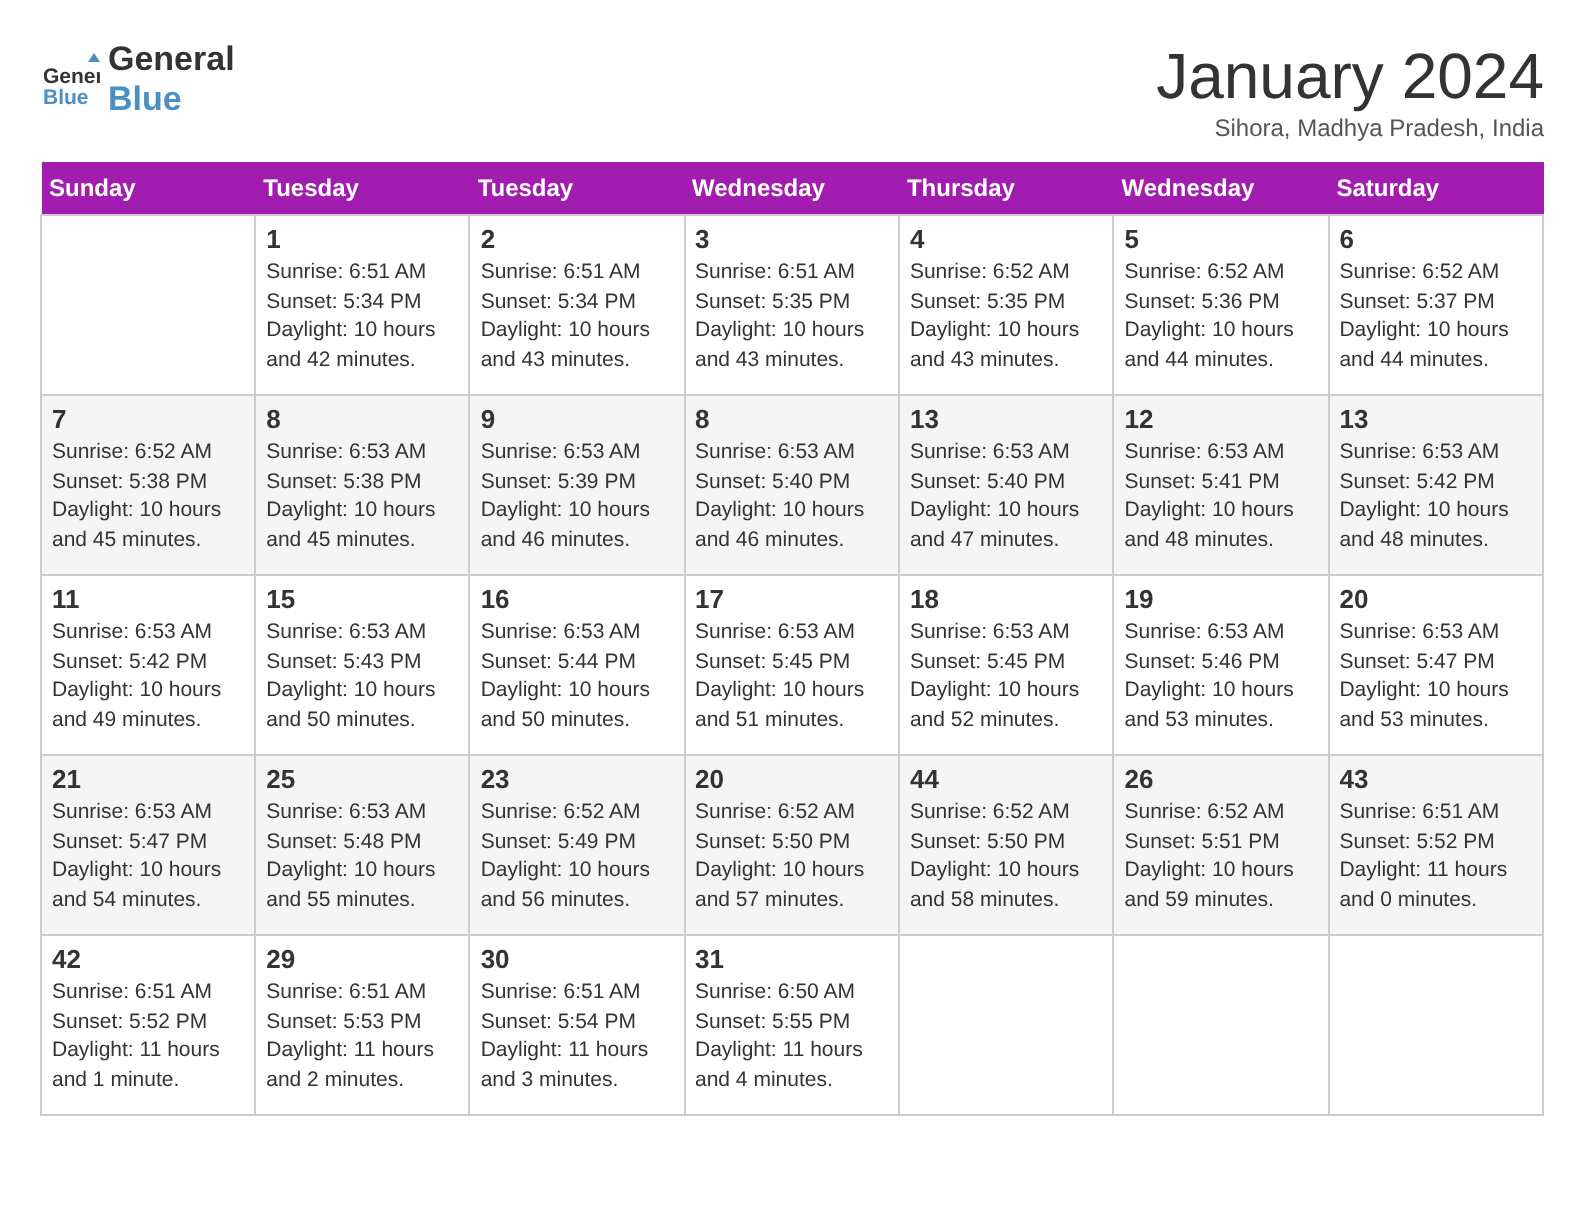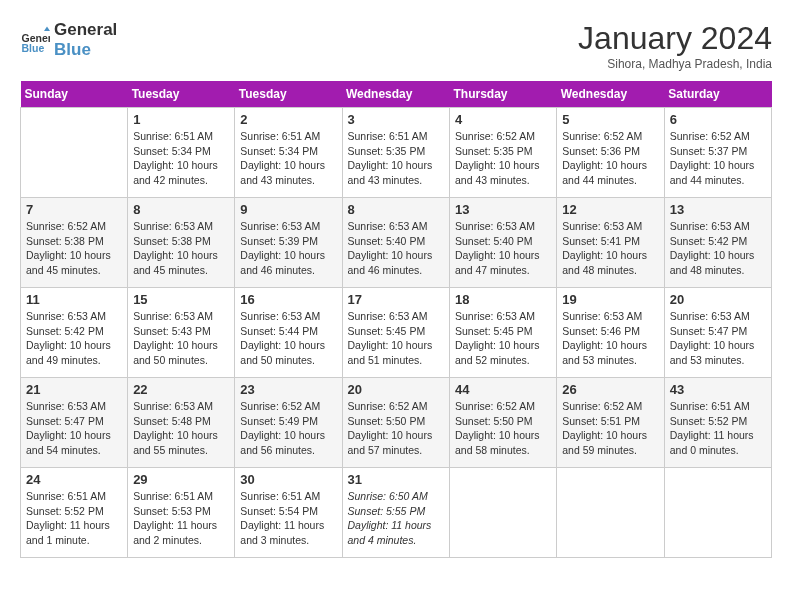--- a/index.html
+++ b/index.html
@@ -260,21 +260,21 @@
       </tr>
       <tr>
         <td>
           <div class="day-number">21</div>
           <div class="day-info" style="white-space: pre-line;">Sunrise: 6:53 AM
 Sunset: 5:47 PM
 Daylight: 10 hours
 and 54 minutes.</div>
         </td>
         <td>
-          <div class="day-number">22</div>
+          <div class="day-number">25</div>
           <div class="day-info" style="white-space: pre-line;">Sunrise: 6:53 AM
 Sunset: 5:48 PM
 Daylight: 10 hours
 and 55 minutes.</div>
         </td>
         <td>
           <div class="day-number">23</div>
           <div class="day-info" style="white-space: pre-line;">Sunrise: 6:52 AM
 Sunset: 5:49 PM
 Daylight: 10 hours
@@ -304,21 +304,21 @@
         <td>
           <div class="day-number">43</div>
           <div class="day-info" style="white-space: pre-line;">Sunrise: 6:51 AM
 Sunset: 5:52 PM
 Daylight: 11 hours
 and 0 minutes.</div>
         </td>
       </tr>
       <tr>
         <td>
-          <div class="day-number">24</div>
+          <div class="day-number">42</div>
           <div class="day-info" style="white-space: pre-line;">Sunrise: 6:51 AM
 Sunset: 5:52 PM
 Daylight: 11 hours
 and 1 minute.</div>
         </td>
         <td>
           <div class="day-number">29</div>
           <div class="day-info" style="white-space: pre-line;">Sunrise: 6:51 AM
 Sunset: 5:53 PM
 Daylight: 11 hours
@@ -326,21 +326,21 @@
         </td>
         <td>
           <div class="day-number">30</div>
           <div class="day-info" style="white-space: pre-line;">Sunrise: 6:51 AM
 Sunset: 5:54 PM
 Daylight: 11 hours
 and 3 minutes.</div>
         </td>
         <td>
           <div class="day-number">31</div>
-          <div class="day-info" style="white-space: pre-line; font-style: italic;">Sunrise: 6:50 AM
+          <div class="day-info" style="white-space: pre-line;">Sunrise: 6:50 AM
 Sunset: 5:55 PM
 Daylight: 11 hours
 and 4 minutes.</div>
         </td>
         <td class="empty-cell"></td>
         <td class="empty-cell"></td>
         <td class="empty-cell"></td>
       </tr>
     </tbody>
 </table>

